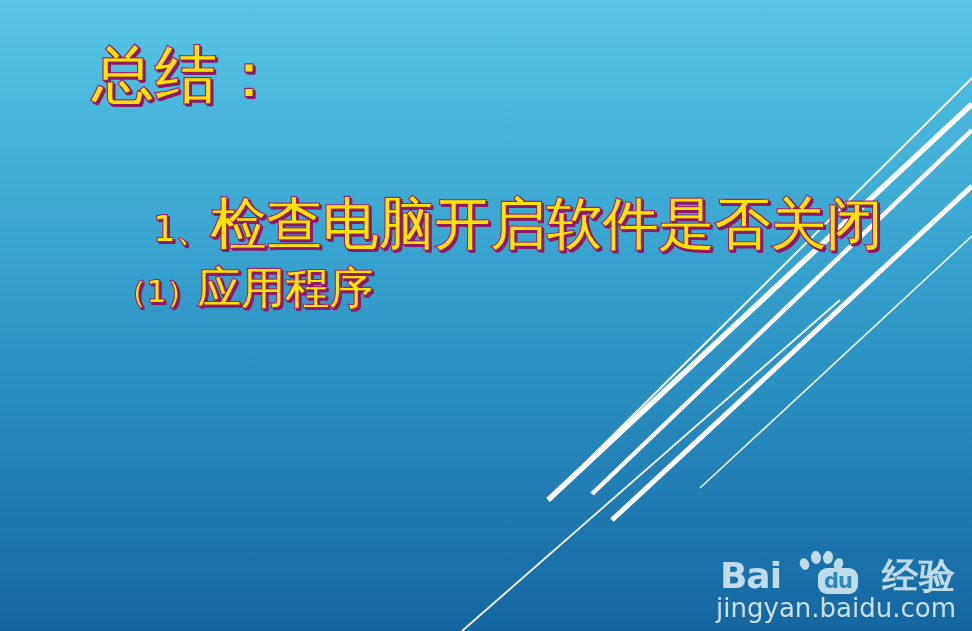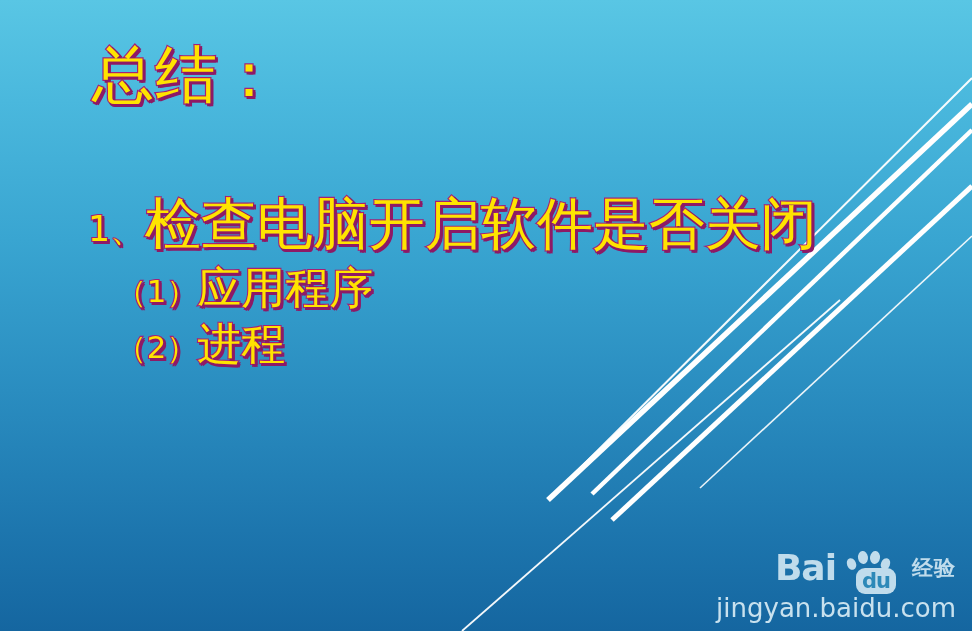--- a/index.html
+++ b/index.html
@@ -52,20 +52,21 @@
 
   .line {
     white-space: nowrap;
     line-height: 1.0;
     margin-bottom: 8px;
   }
 
   .line.lvl1 {
     font-size: 56px;
     letter-spacing: 0px;
+    text-align: center;
   }
   .line.lvl2 {
     font-size: 44px;
     padding-left: 28px;
     letter-spacing: 0px;
   }
   .line.lvl2 { margin-bottom: 12px; }
   .line.lvl1 { margin-bottom: 14px; }
 
   .num {
@@ -99,43 +100,43 @@
   .watermark {
     position: absolute;
     right: 16px;
     bottom: 10px;
     text-align: right;
     color: #d3e8f2;
     opacity: 0.92;
   }
   .wm-top {
     display: flex;
-    align-items: flex-start;
+    align-items: flex-end;
     justify-content: flex-end;
-    gap: 8px;
+    gap: 16px;
     height: 44px;
   }
   .wm-bai {
     font-family: "DejaVu Sans", "Liberation Sans", sans-serif;
     font-weight: bold;
     font-size: 36px;
     line-height: 36px;
     color: #cfe6f2;
     letter-spacing: -1px;
   }
   .wm-paw {
     position: relative;
     width: 46px;
     height: 44px;
     margin-left: 1px;
     margin-right: 2px;
   }
   .wm-du {
     position: absolute;
-    left: 11px;
+    left: 20px;
     bottom: 0px;
     width: 40px;
     height: 26px;
     background: #cfe6f2;
     border-radius: 9px 9px 9px 9px;
     color: #2f8cba;
     font-weight: bold;
     font-size: 21px;
     line-height: 26px;
     text-align: center;
@@ -147,24 +148,24 @@
     border-radius: 50%;
   }
   .toe.t1 { left: 2px;  top: 8px;  width: 9px;  height: 12px; transform: rotate(-22deg); }
   .toe.t2 { left: 13px; top: 1px;  width: 10px; height: 13px; transform: rotate(-8deg); }
   .toe.t3 { left: 25px; top: 1px;  width: 10px; height: 13px; transform: rotate(8deg); }
   .toe.t4 { left: 36px; top: 8px;  width: 9px;  height: 12px; transform: rotate(22deg); }
 
   .wm-cn {
     font-family: "DejaVu Sans", "Liberation Sans", sans-serif;
     font-weight: bold;
-    font-size: 21px;
+    font-size: 36px;
     line-height: 36px;
     color: #cfe6f2;
-    margin-left: 11px;
+    margin-left: 20px;
     letter-spacing: 1px;
   }
   .wm-url {
     font-family: "DejaVu Sans", "Liberation Sans", sans-serif;
     font-size: 26px;
     line-height: 26px;
     color: #d8ecf5;
     letter-spacing: 0px;
     margin-top: 1px;
   }
@@ -188,21 +189,20 @@
   <div class="content">
 
     <div class="title wa">总结：</div>
 
     <div class="body-block">
 
       <div class="line lvl1 wa"><span class="num">1、</span><span>检查电脑开启软件是否关闭</span></div>
 
       <div class="line lvl2 wa"><span class="paren-num">（1）</span><span>应用程序</span></div>
 
-      <div class="line lvl2 wa"><span class="paren-num">（2）</span><span>进程</span></div>
 
 
 
     </div>
   </div>
 
   <div class="watermark">
     <div class="wm-top">
       <span class="wm-bai">Bai</span>
       <span class="wm-paw">

